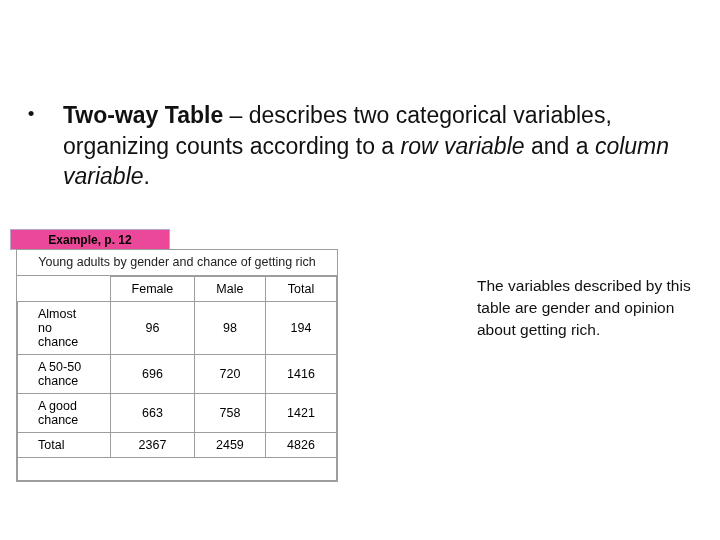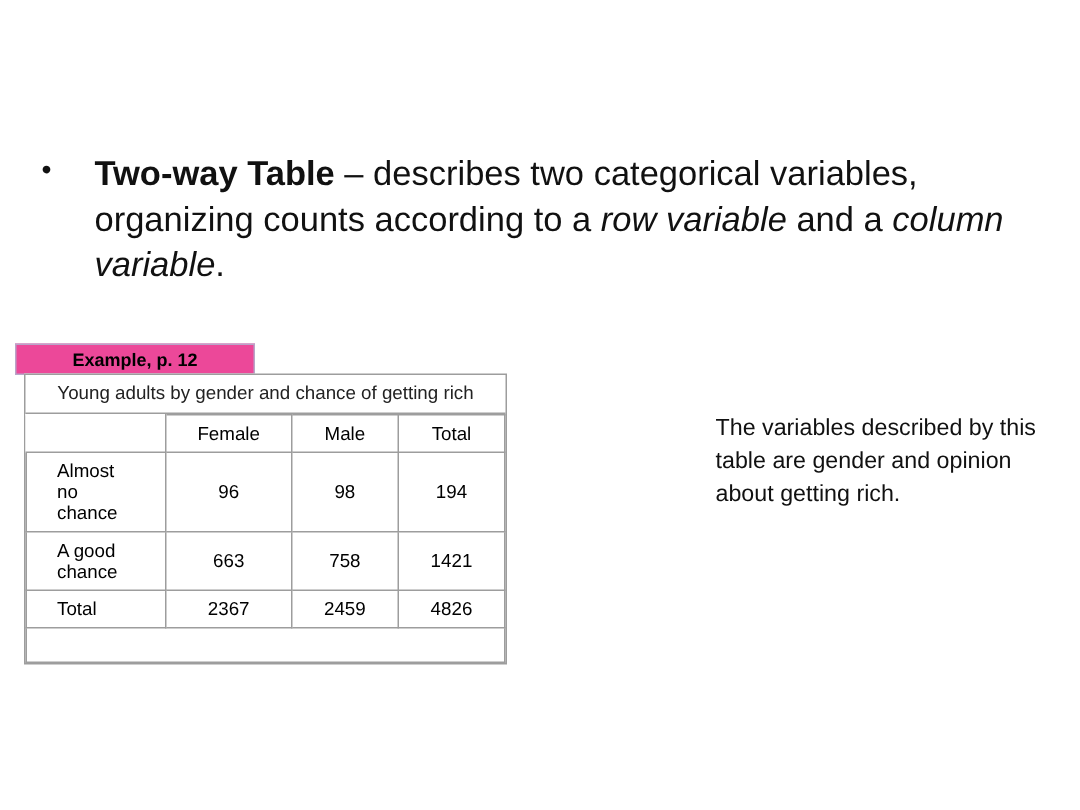--- a/index.html
+++ b/index.html
@@ -169,20 +169,26 @@
           <th>Male</th>
           <th>Total</th>
         </tr>
         <tr>
           <td class="rowlabel">Almost no chance</td>
           <td class="num">96</td>
           <td class="num">98</td>
           <td class="num">194</td>
         </tr>
         <tr>
+          <td class="rowlabel">A 50-50 chance</td>
+          <td class="num">696</td>
+          <td class="num">720</td>
+          <td class="num">1416</td>
+        </tr>
+        <tr>
           <td class="rowlabel">A good chance</td>
           <td class="num">663</td>
           <td class="num">758</td>
           <td class="num">1421</td>
         </tr>
         <tr>
           <td class="rowlabel">Total</td>
           <td class="num">2367</td>
           <td class="num">2459</td>
           <td class="num">4826</td>

